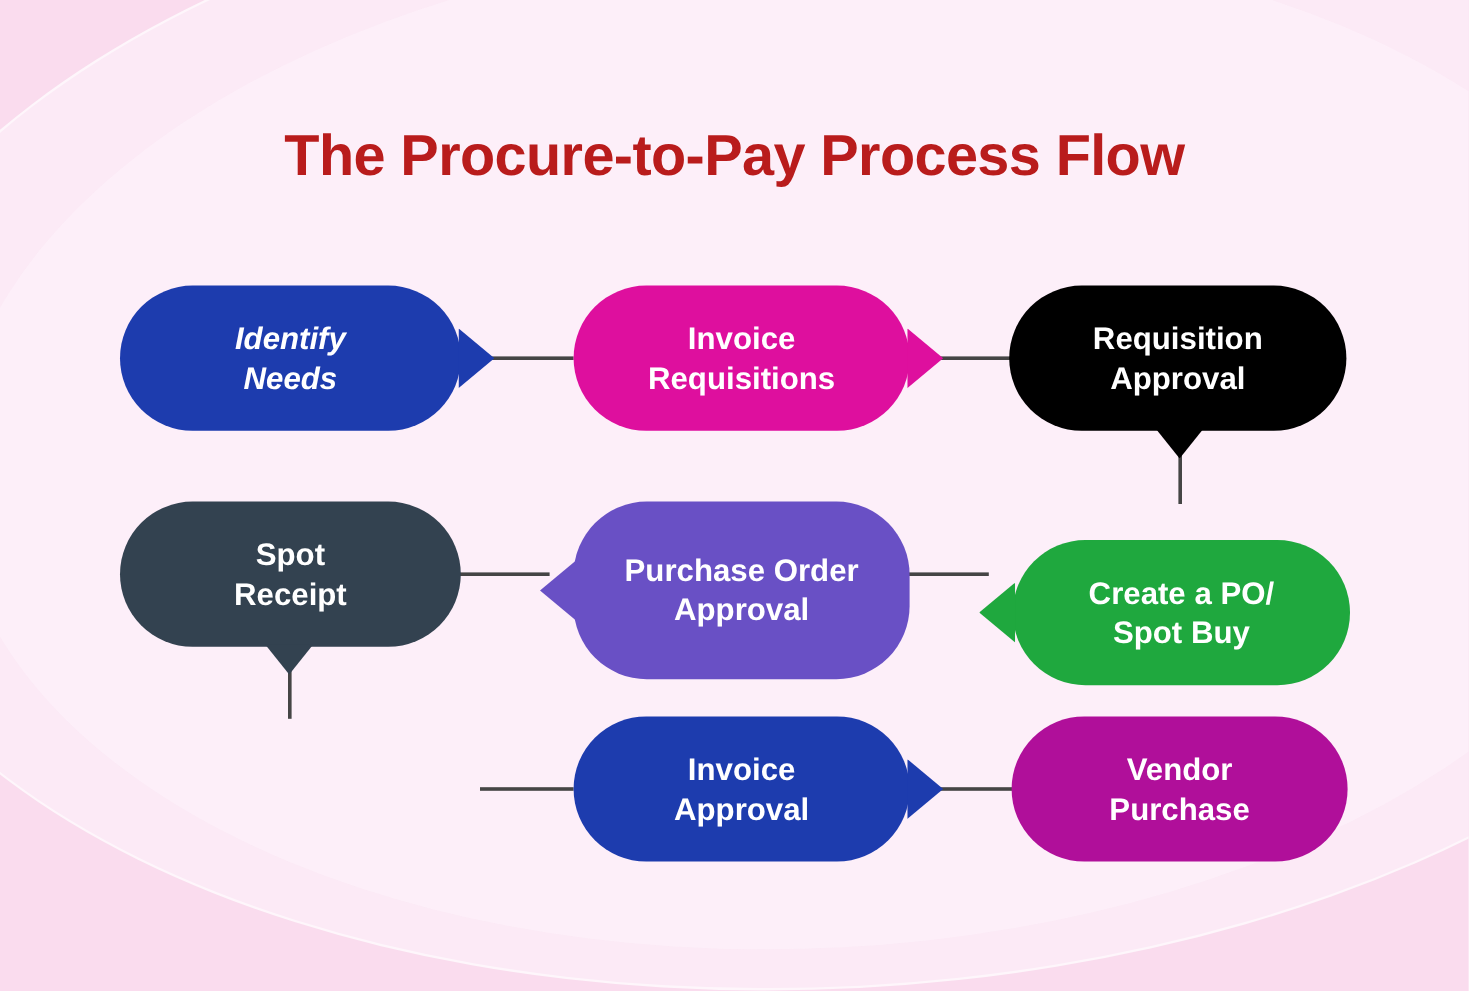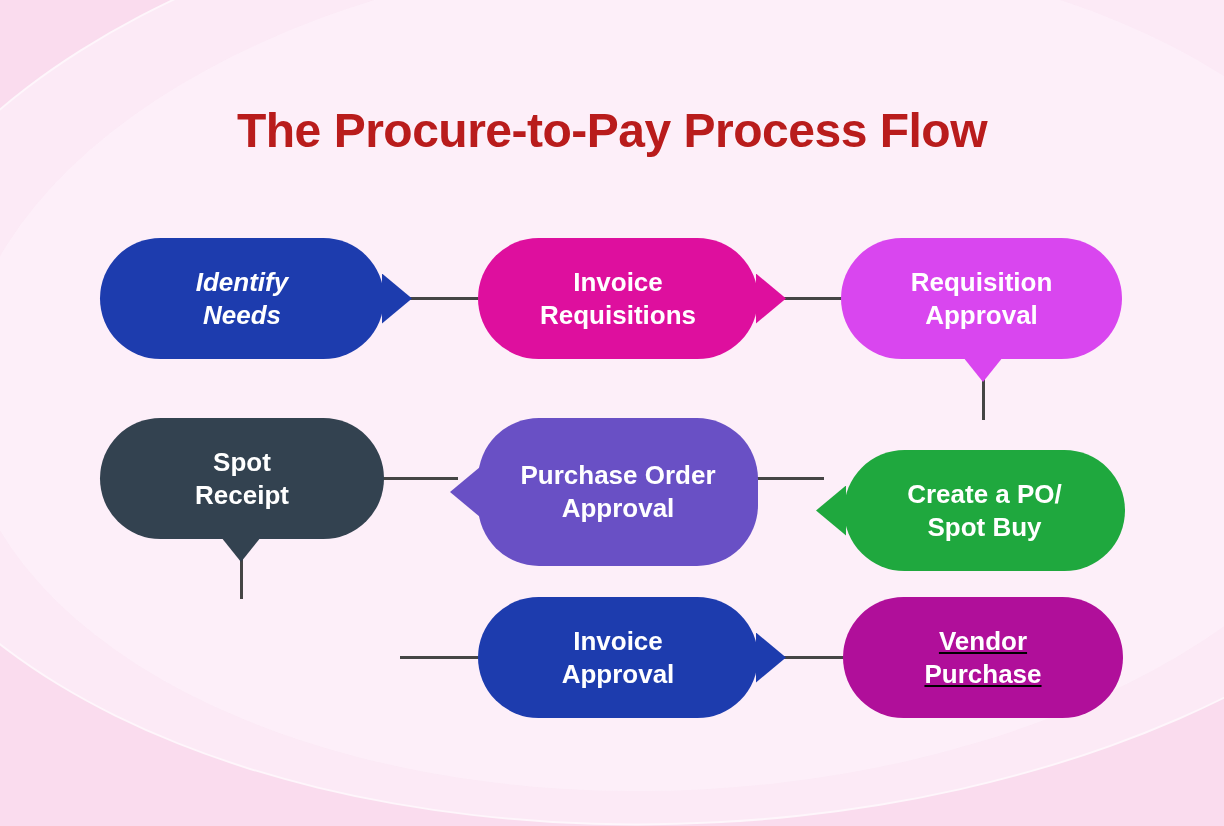--- a/index.html
+++ b/index.html
@@ -113,21 +113,21 @@
   }
   
   .pos-identify-needs        { left: 100px; top: 238px; width: 284px; height: 121px; font-style: italic; }
   .pos-create-requisitions   { left: 478px; top: 238px; width: 280px; height: 121px; }
   .pos-requisition-approval  { left: 841px; top: 238px; width: 281px; height: 121px; }
   .pos-goods-receipt         { left: 100px; top: 418px; width: 284px; height: 121px; }
   .pos-purchase-order-approval { left: 478px; top: 418px; width: 280px; height: 148px; }
   .pos-create-a-po-spot-buy  { left: 844px; top: 418px; width: 281px; height: 121px; margin-top: 32px; }
   .pos-supplier-performance  { left: 100px; top: 597px; width: 284px; height: 121px; }
   .pos-invoice-approval      { left: 478px; top: 597px; width: 280px; height: 121px; }
-  .pos-vendor-payment        { left: 843px; top: 597px; width: 280px; height: 121px; text-decoration: underline; }
+  .pos-vendor-payment        { left: 843px; top: 597px; width: 280px; height: 121px; }
   
   .pos-goods-receipt .tail-down { left: 141px; }
   .pos-requisition-approval .tail-down { left: 142px; }
 </style>
 </head>
 <body>
 
 <div class="canvas">
 
   <div class="bg-ellipse e1"></div>
@@ -153,21 +153,21 @@
   </div>
 
   <div class="node pos-create-requisitions" style="background-color: rgb(222, 15, 158);">
     <div class="tail tail-right"></div>
     <div class="label">
       <span>Invoice</span>
       <span>Requisitions</span>
     </div>
   </div>
 
-  <div class="node pos-requisition-approval" style="background-color: #d946ef;">
+  <div class="node pos-requisition-approval" style="background-color: #000000;">
     <div class="tail tail-down"></div>
     <div class="label">
       <span>Requisition</span>
       <span>Approval</span>
     </div>
   </div>
 
   <div class="node pos-goods-receipt" style="background-color: rgb(51, 66, 80);">
     <div class="tail tail-down"></div>
     <div class="label">

